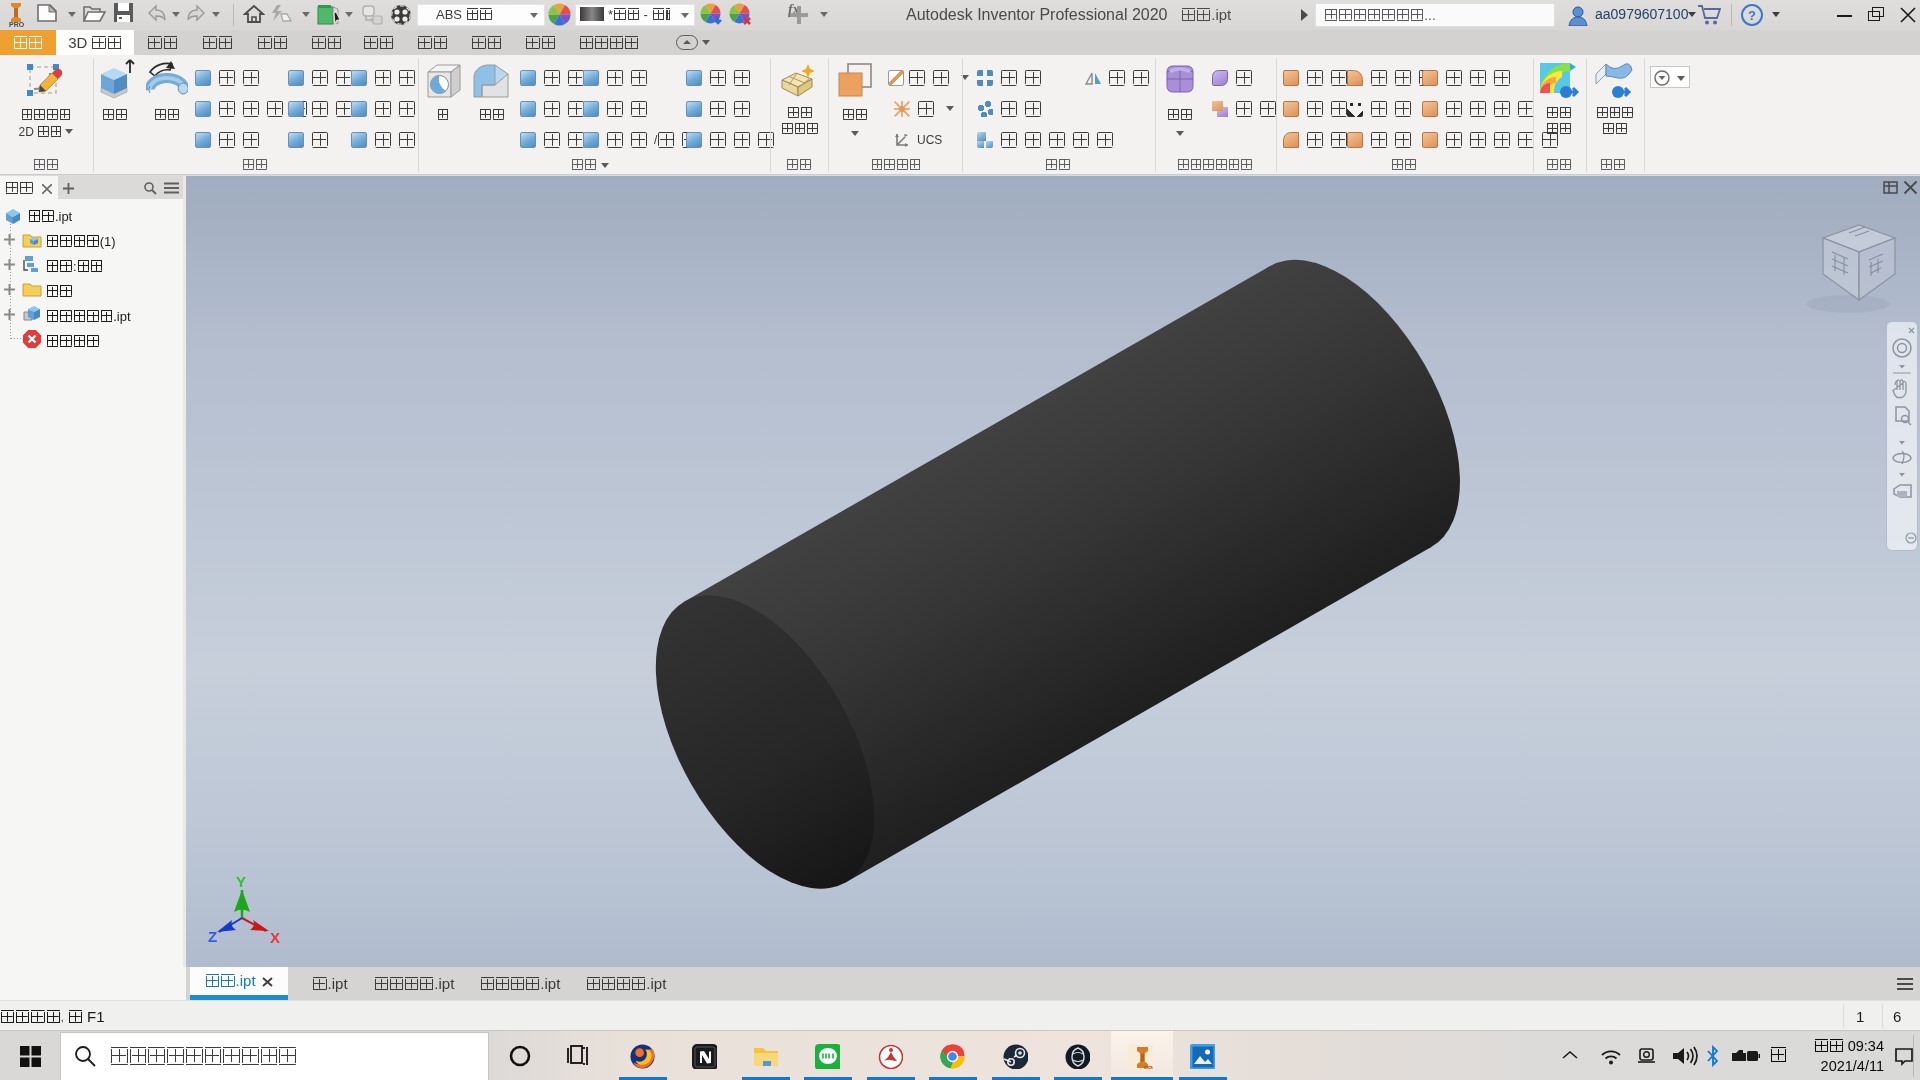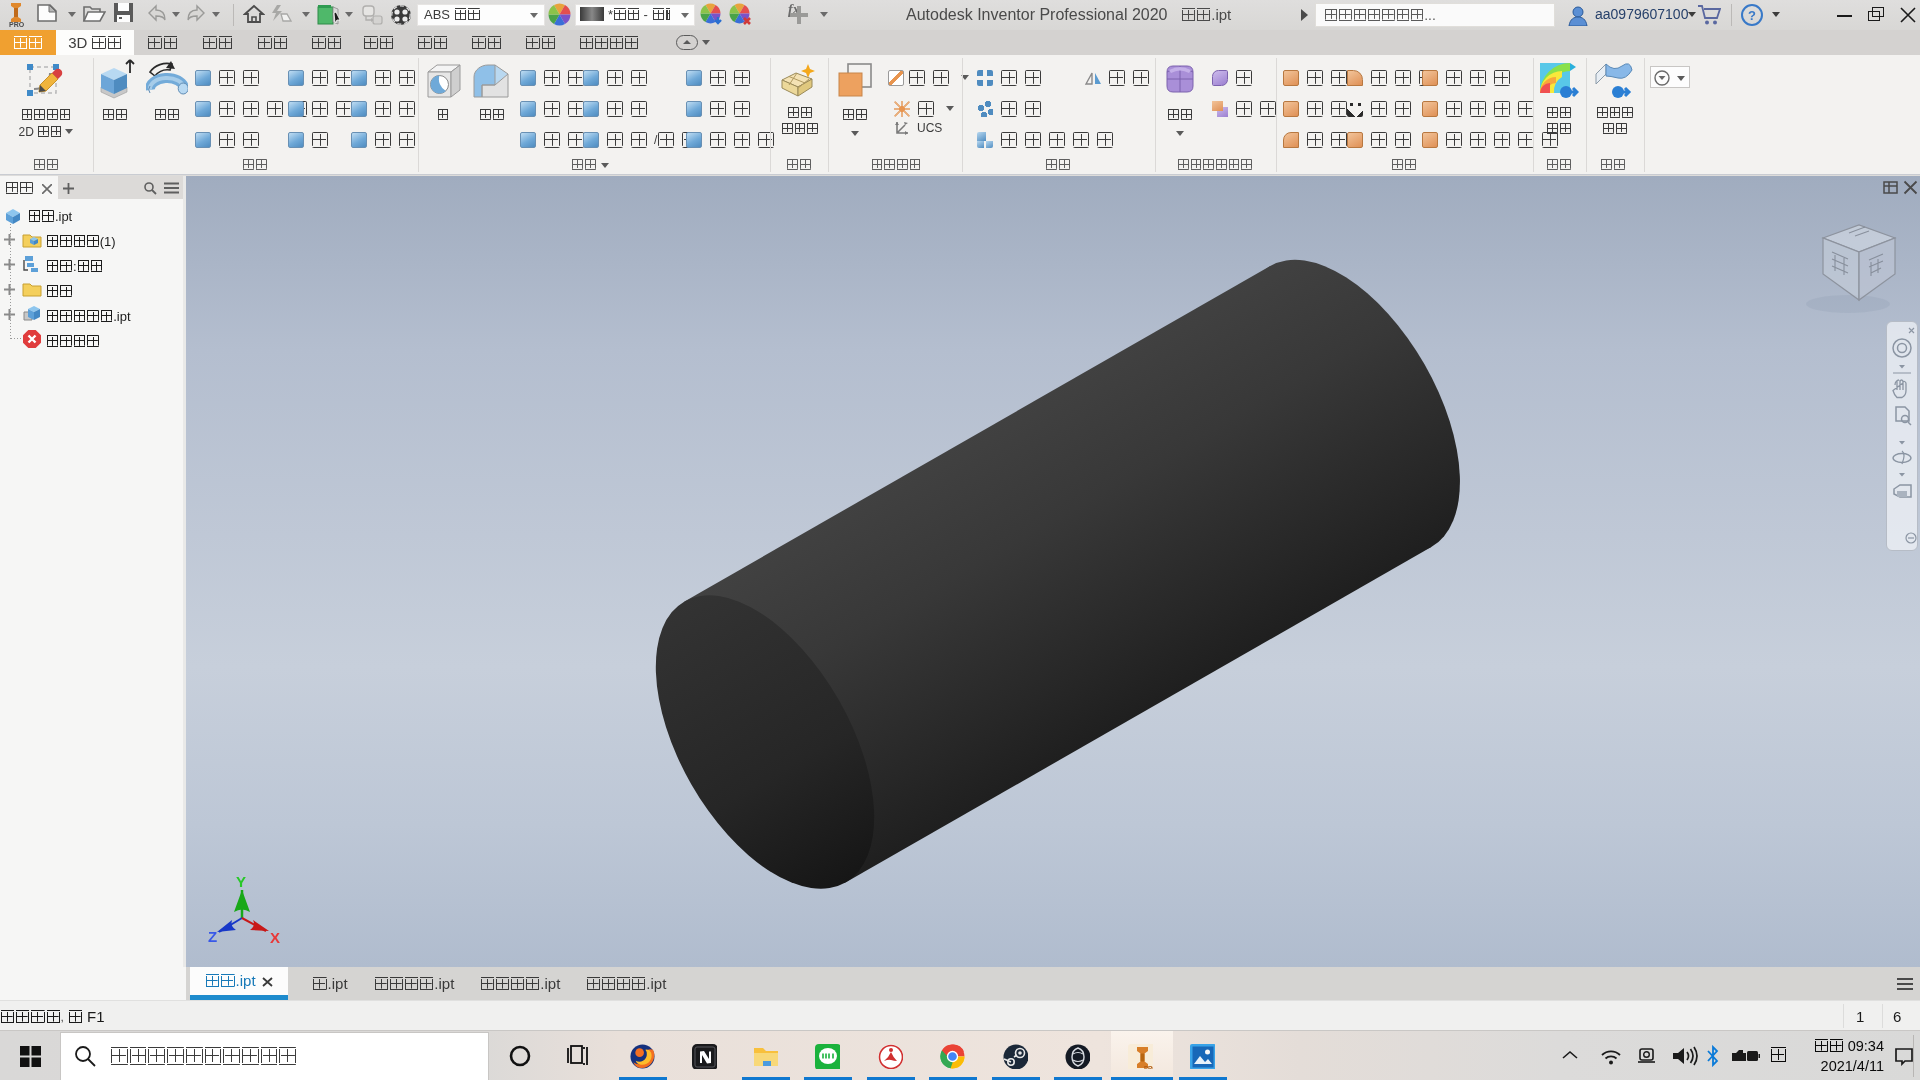--- a/index.html
+++ b/index.html
@@ -114,21 +114,21 @@
  </svg>
  <svg class="tb-ic" style="left:390px" width="23" height="23">
    <circle cx="11" cy="11" r="10" fill="#3a3a3a"></circle>
    <circle cx="11" cy="11" r="9.2" fill="none" stroke="#e8e8e8" stroke-width="1.2" stroke-dasharray="4 3"></circle>
    <circle cx="7" cy="8" r="2.6" fill="#ececec"></circle>
       <circle cx="15" cy="8" r="2.6" fill="#ececec"></circle>
    <circle cx="7" cy="15" r="2.6" fill="#ececec"></circle>
       <circle cx="15" cy="15" r="2.6" fill="#ececec"></circle>
  </svg>
  <div class="combo" style="left:417px;width:128px;">
-   <span style="margin-left:6px">ABS <i class="z"></i><i class="z"></i></span>
+   <span style="margin-left:18px">ABS <i class="z"></i><i class="z"></i></span>
    <div class="caret" style="right:6px;top:8px"></div>
  </div>
  <svg class="tb-ic" style="left:548px;top:3px" width="23" height="23" viewBox="0 0 23 23">
    <g transform="translate(11.5,11.5)">
     <path d="M0 0L-5.5 -9.5A11 11 0 0 1 5.5 -9.5z" fill="#e8a33d"></path>
     <path d="M0 0L5.5 -9.5A11 11 0 0 1 11 0z" fill="#e34f4f"></path>
     <path d="M0 0L11 0A11 11 0 0 1 5.5 9.5z" fill="#7a52c8"></path>
     <path d="M0 0L5.5 9.5A11 11 0 0 1 -5.5 9.5z" fill="#3a6fd8"></path>
     <path d="M0 0L-5.5 9.5A11 11 0 0 1 -11 0z" fill="#4aa348"></path>
     <path d="M0 0L-11 0A11 11 0 0 1 -5.5 -9.5z" fill="#8bc34a"></path>
@@ -377,21 +377,21 @@
       <i style="background:linear-gradient(135deg,transparent 42%,#e8954f 42%,#e8954f 58%,transparent 58%) #fff;border:1px solid #9a9a9a;margin-right:4px"></i>
       <i class="z"></i>
       <i class="z"></i>
       <span class="scaret"></span>
     </div>
  <div class="si" style="left:894px;top:45px">
       <i style="background:radial-gradient(circle 3px at 50% 50%,#e8954f 90%,transparent),linear-gradient(#e8b080,#e8b080) 50% 0/2px 100%,linear-gradient(#e8b080,#e8b080) 0 50%/100% 2px,linear-gradient(45deg,transparent 46%,#e8b080 46%,#e8b080 54%,transparent 54%),linear-gradient(-45deg,transparent 46%,#e8b080 46%,#e8b080 54%,transparent 54%);background-repeat:no-repeat;border:none"></i>
       <i class="z"></i>
       <span class="scaret"></span>
     </div>
- <div class="si" style="left:894px;top:64px"><i style="border:none;position:relative"><svg width="16" height="16">
+ <div class="si" style="left:894px;top:76px"><i style="border:none;position:relative"><svg width="16" height="16">
           <path d="M3 2v11h11M3 13l8-8" stroke="#7a7a7a" stroke-width="1.6" fill="none"></path>
           <path d="M3 2l-2 3h4zM14 13l-3-2v4zM11 5l-1-3 4 1z" fill="#7a7a7a"></path>
         </svg></i>UCS</div>
  <div class="plabel" style="left:860px;width:72px"><i class="z"></i><i class="z"></i><i class="z"></i><i class="z"></i></div>
  <div class="psep" style="left:962px"></div>
 
  <div class="si" style="left:977px;top:14px">
       <i style="border:none;background:linear-gradient(#4f8cc0,#4f8cc0) 0 0/6px 6px,linear-gradient(#4f8cc0,#4f8cc0) 100% 0/6px 6px,linear-gradient(#4f8cc0,#4f8cc0) 0 100%/6px 6px,linear-gradient(#4f8cc0,#4f8cc0) 100% 100%/6px 6px;background-repeat:no-repeat"></i>
       <i class="z"></i>
       <i class="z"></i>

